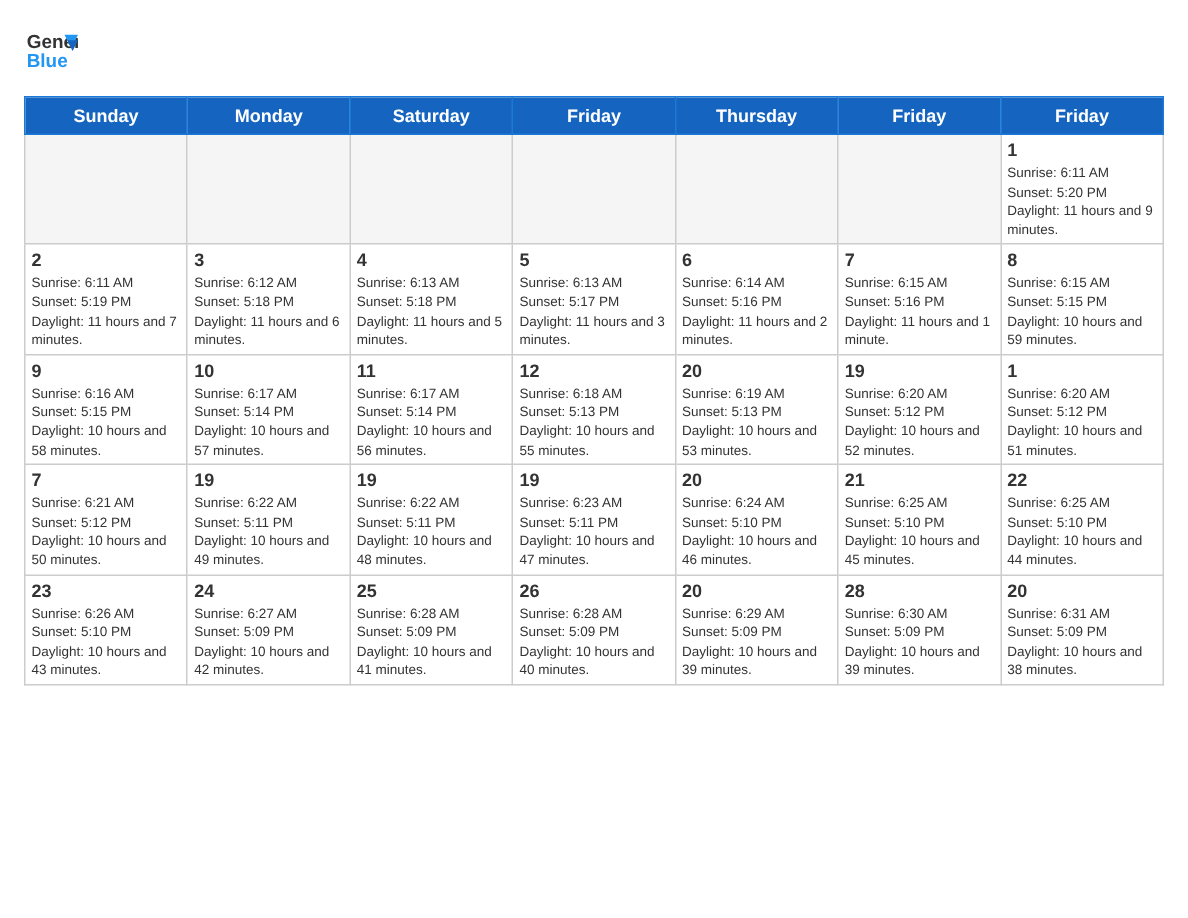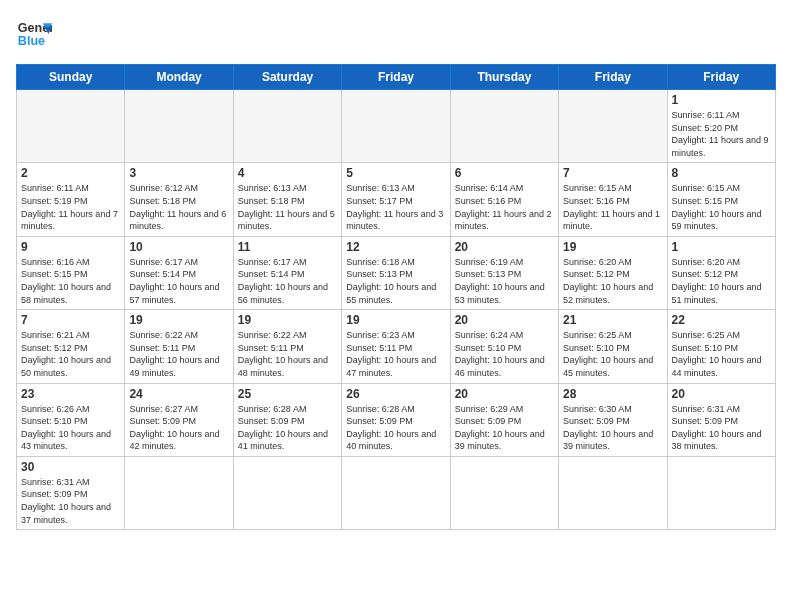--- a/index.html
+++ b/index.html
@@ -231,26 +231,14 @@
         </td>
         <td>
           <span class="day-number">28</span>
           <div class="day-info">Sunrise: 6:30 AM<br>Sunset: 5:09 PM<br>Daylight: 10 hours and 39 minutes.</div>
         </td>
         <td>
           <span class="day-number">20</span>
           <div class="day-info">Sunrise: 6:31 AM<br>Sunset: 5:09 PM<br>Daylight: 10 hours and 38 minutes.</div>
         </td>
       </tr>
-      <tr>
-        <td>
-          <span class="day-number">30</span>
-          <div class="day-info">Sunrise: 6:31 AM<br>Sunset: 5:09 PM<br>Daylight: 10 hours and 37 minutes.</div>
-        </td>
-        <td></td>
-        <td></td>
-        <td></td>
-        <td></td>
-        <td></td>
-        <td></td>
-      </tr>
     </tbody>
 </table>
 
 </body></html>

